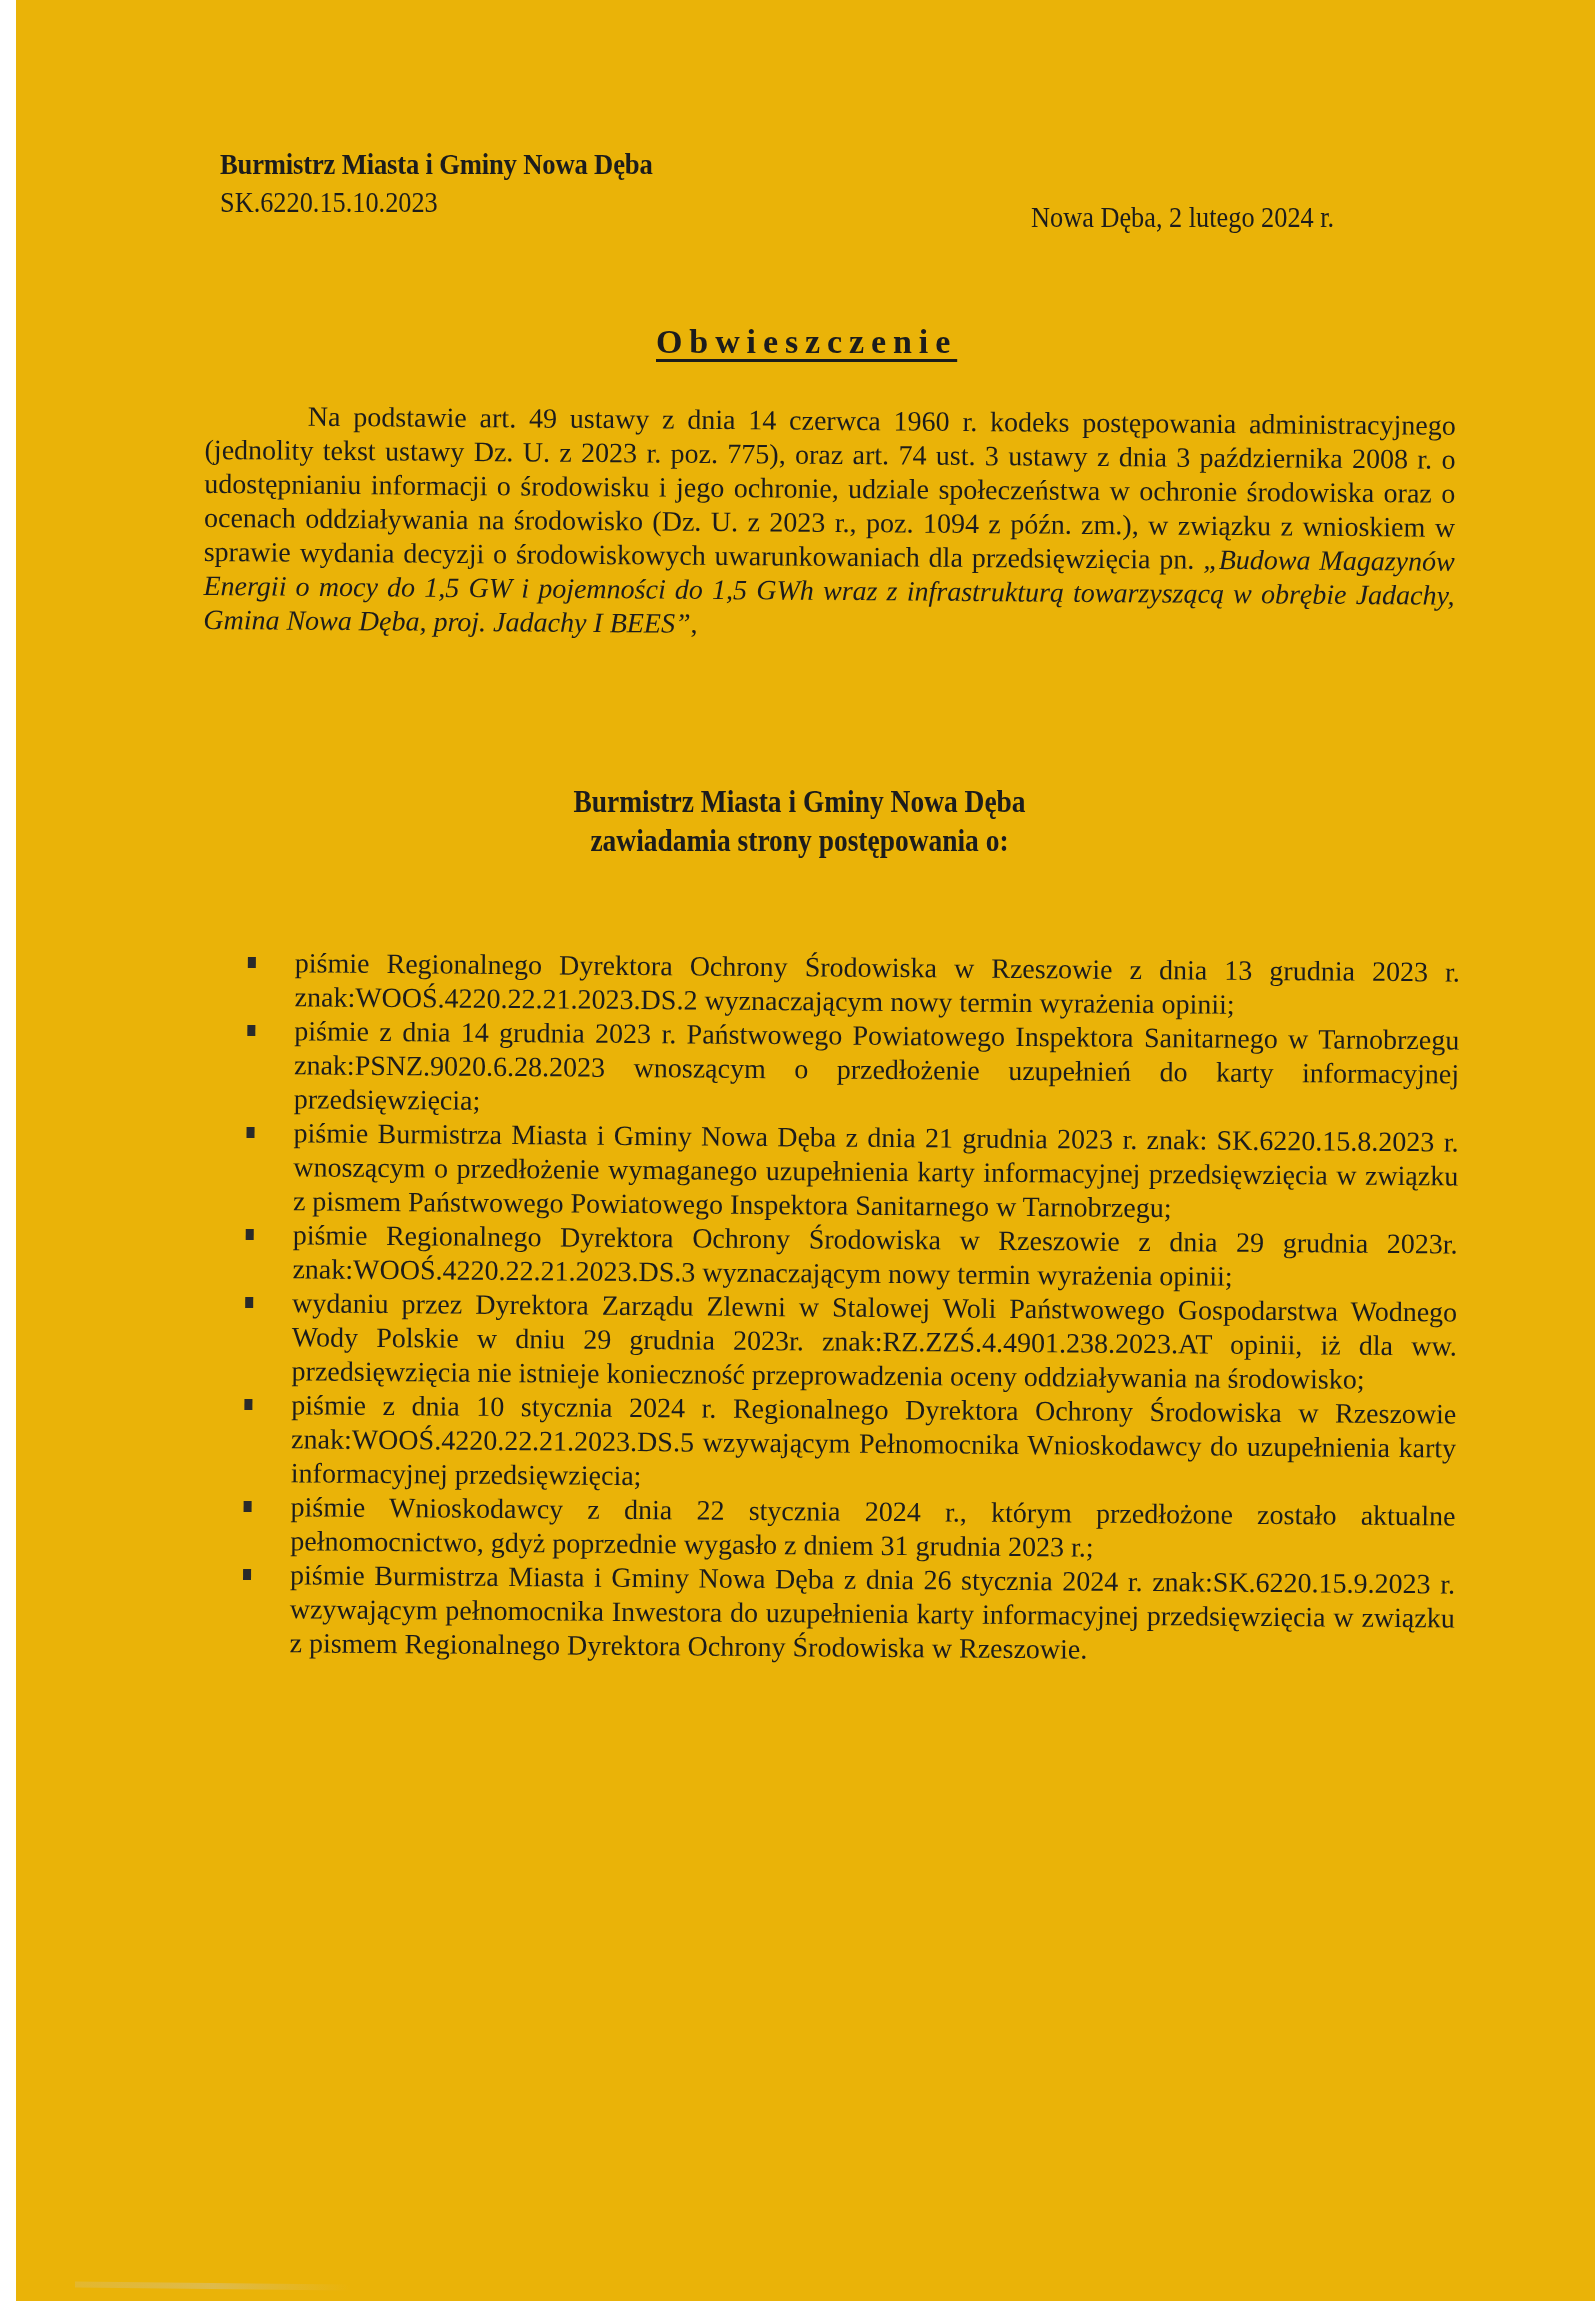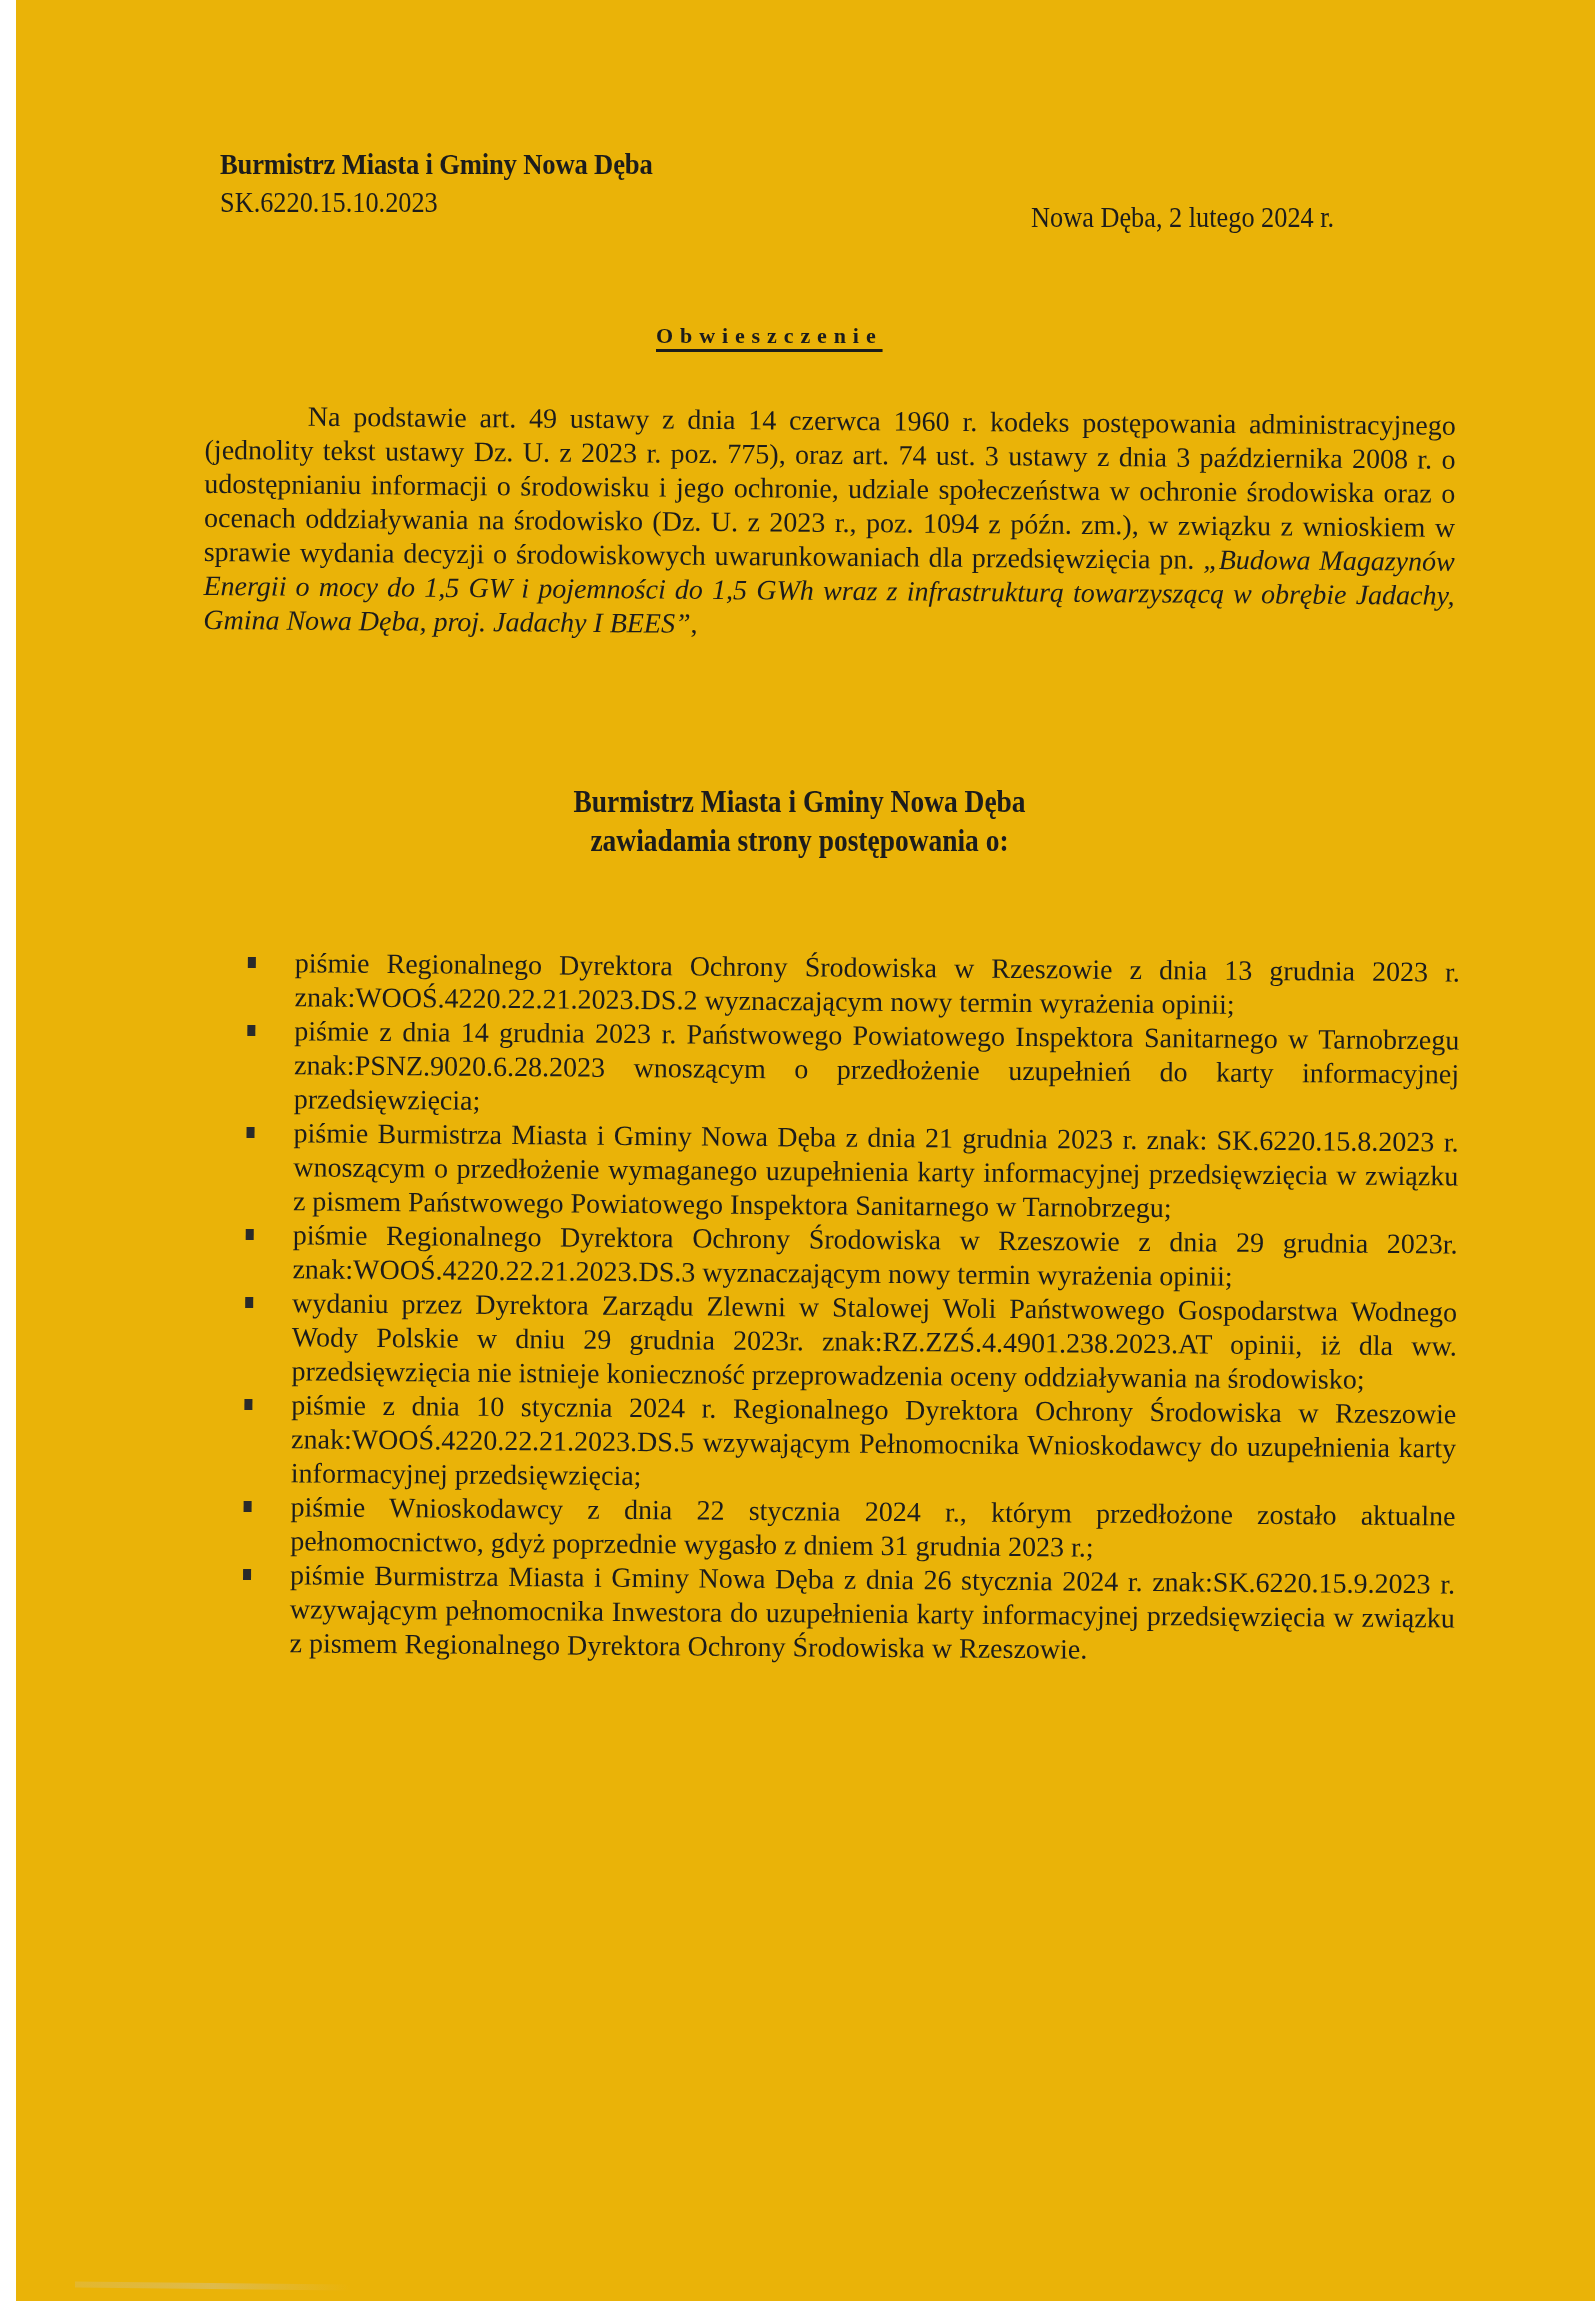--- a/index.html
+++ b/index.html
@@ -45,21 +45,21 @@
       left: 1015px;
       top: 202px;
       font-size: 28.6px;
       transform: scaleX(0.92);
       transform-origin: left top;
     }
     .doc-title {
       position: absolute;
       left: 640px;
       top: 323px;
-      font-size: 22px;
+      font-size: 34px;
       font-weight: bold;
       letter-spacing: 6.9px;
       text-decoration: underline;
       text-decoration-thickness: 3px;
       text-underline-offset: 5.9px;
     }
     .intro {
       position: absolute;
       left: 189px;
       top: 399px;

